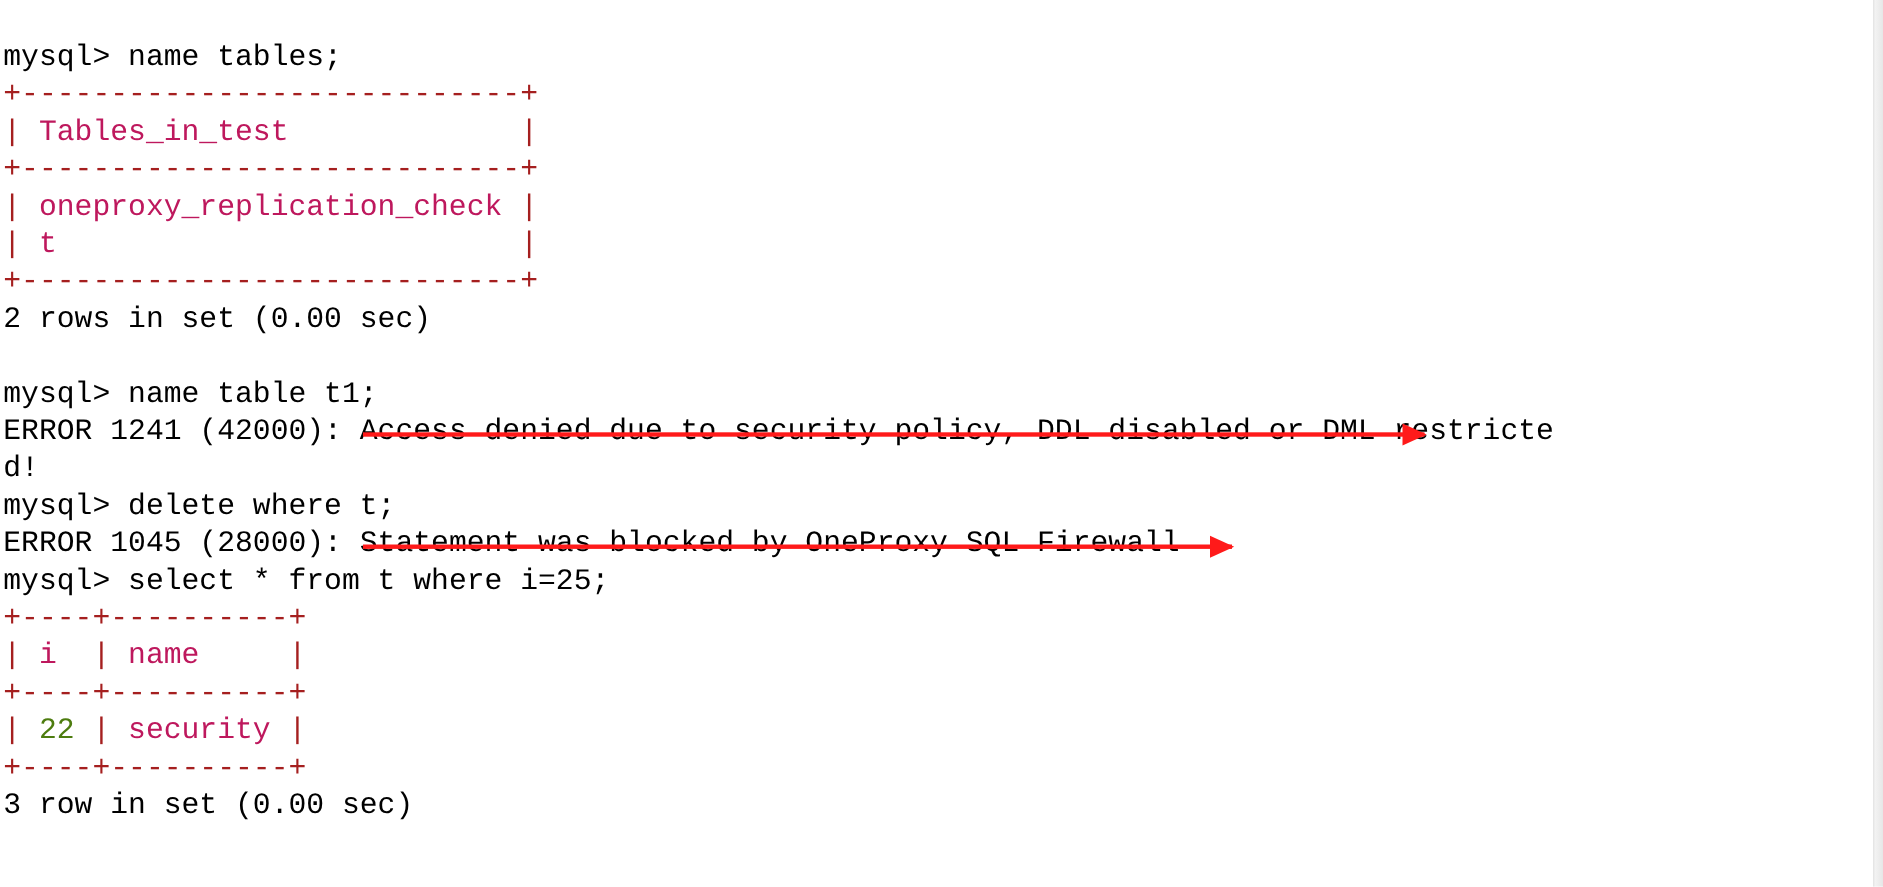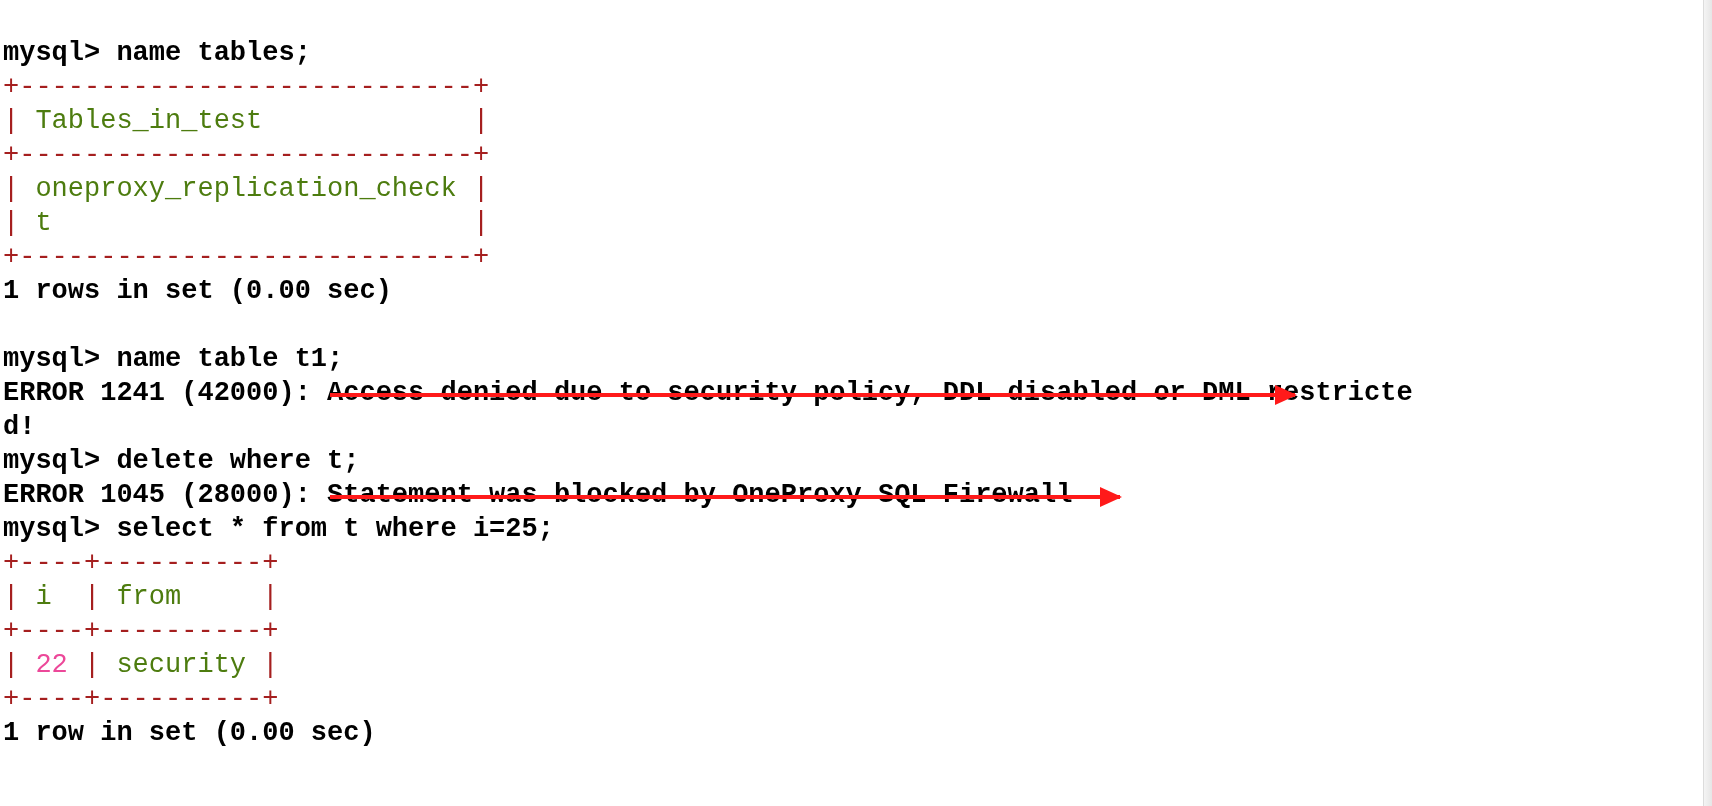--- a/index.html
+++ b/index.html
@@ -12,24 +12,24 @@
   }
   .term{
     font-family:"Menlo","Consolas","Liberation Mono",monospace;
     font-size:27px;
     line-height:34px;
     white-space:pre;
     color:#000000;
     padding:2px 0 0 3px;
     position:relative;
   }
-  .blk{color:#000000;font-weight:bold;}
+  .blk{color:#000000;}
   .border{color:#a51f1f;}   
-  .green{color:#4d7c0f;}
-  .olive{color:#ec4899;}
+  .green{color:#be185d;}
+  .olive{color:#4d7c0f;}
   
   .arrow{
     position:absolute;
     height:0;
     border-top:4px solid #ff1a1a;
     pointer-events:none;
   }
   .arrow::after{
     content:"";
     position:absolute;
@@ -54,32 +54,32 @@
 <body>
 
 <div class="term">
 <span class="blk">mysql&gt; </span><span class="blk">name tables;</span>
 <span class="border">+----------------------------+</span>
 <span class="border">|</span><span class="green"> Tables_in_test             </span><span class="border">|</span>
 <span class="border">+----------------------------+</span>
 <span class="border">|</span><span class="green"> oneproxy_replication_check </span><span class="border">|</span>
 <span class="border">|</span><span class="green"> t                          </span><span class="border">|</span>
 <span class="border">+----------------------------+</span>
-<span class="blk">1 rows in set (0.00 sec)</span>
+<span class="blk">2 rows in set (0.00 sec)</span>
 
 <span class="blk">mysql&gt; </span><span class="blk">name table t1;</span>
 <span class="blk">ERROR 1241 (42000): </span><span class="blk">Access denied due to security policy, DDL disabled or DML restricte</span>
 <span class="blk">d!</span>
 <span class="blk">mysql&gt; </span><span class="blk">delete where t;</span>
 <span class="blk">ERROR 1045 (28000): </span><span class="blk">Statement was blocked by OneProxy SQL Firewall</span>
 <span class="blk">mysql&gt; </span><span class="blk">select * from t where i=25;</span>
 <span class="border">+----+----------+</span>
-<span class="border">|</span><span class="green"> i  </span><span class="border">|</span><span class="green"> from     </span><span class="border">|</span>
+<span class="border">|</span><span class="green"> i  </span><span class="border">|</span><span class="green"> name     </span><span class="border">|</span>
 <span class="border">+----+----------+</span>
 <span class="border">|</span><span class="olive"> 22 </span><span class="border">|</span><span class="green"> security </span><span class="border">|</span>
 <span class="border">+----+----------+</span>
-<span class="blk">1 row in set (0.00 sec)</span>
+<span class="blk">3 row in set (0.00 sec)</span>
   
   <div class="arrow" style="left:330px;top:393px;width:965px;"></div>
   <div class="arrow" style="left:330px;top:495px;width:790px;"></div>
 </div>
 
 <div class="scroll-edge"></div>
 
 </body></html>

